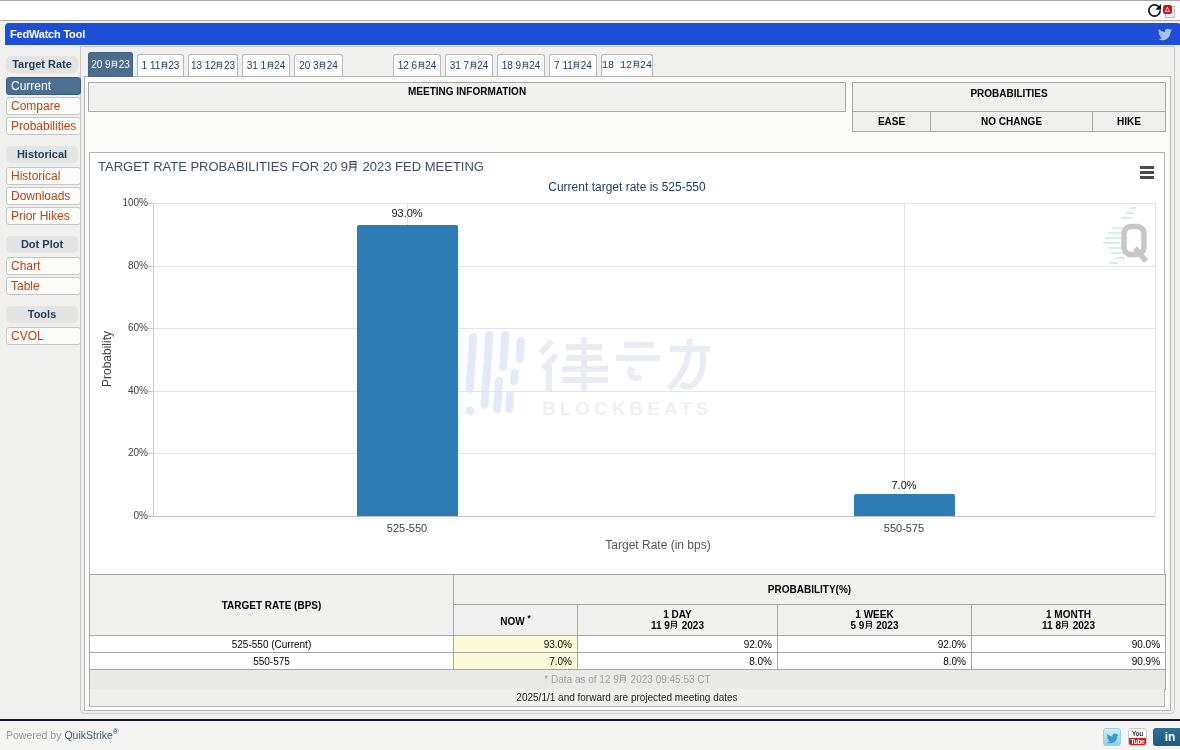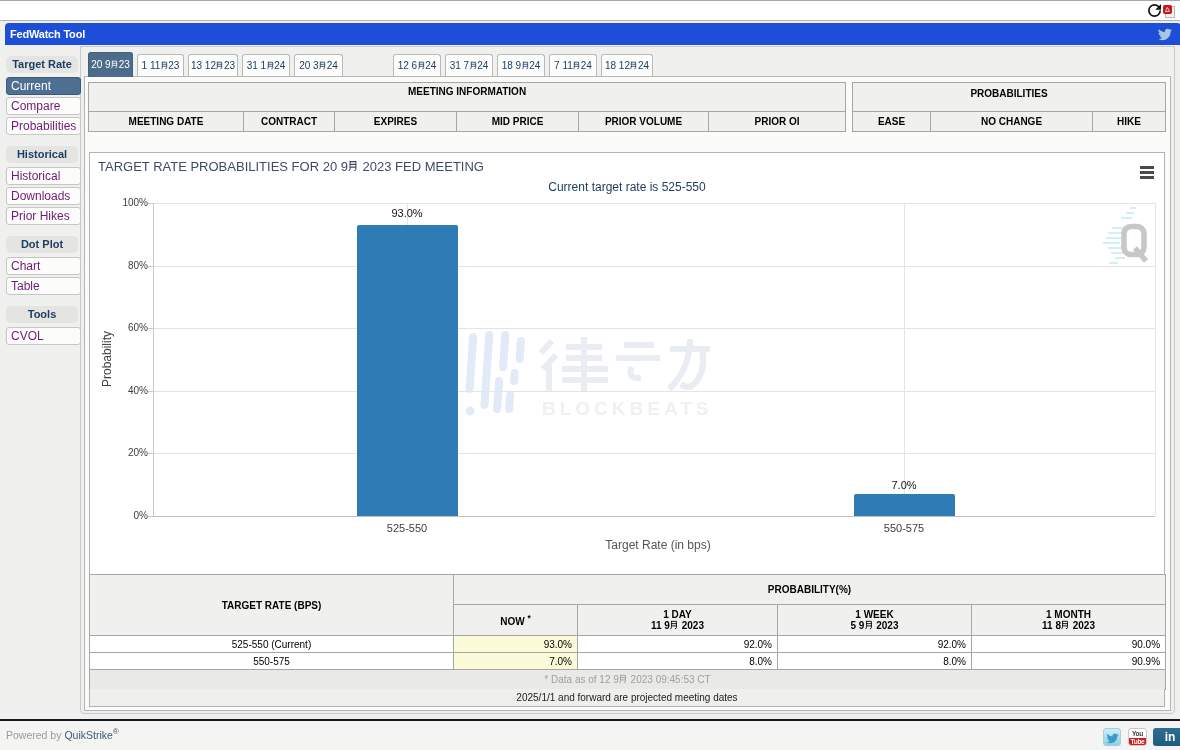--- a/index.html
+++ b/index.html
@@ -9,21 +9,21 @@
   svg.yue { display:inline-block; vertical-align:-1px; margin:0 -0.5px; }
   
   #topstrip { left:0; top:0; width:1180px; height:21px; background:#fff; border-top:1px solid #a8a8a8; border-bottom:1px solid #b2b2b2; }
   
   #hdrbar { left:5px; top:23px; width:1176px; height:22px; background:#1d4ed8; border-radius:4px 4px 0 0; }
   #hdrbar .t { position:absolute; left:5px; top:5px; color:#fff; font-size:11px; font-weight:bold; letter-spacing:-0.2px; }
   
   #wrap { left:80px; top:46px; width:1095px; height:668px; background:#f0f0ee; border:1px solid #c9c9c9; border-radius:0 0 4px 4px; }
   
   .sbhdr { position:absolute; left:6px; width:72px; height:17px; background:#e4e4e2; border-radius:5px; text-align:center; font-size:11px; font-weight:bold; color:#1e3f63; line-height:17px; }
-  .sbitem { position:absolute; left:6px; width:75px; height:18px; background:#fcfcfb; border:1px solid #c6c6c5; border-radius:3px; font-size:12px; color:#701a75; line-height:16px; padding-left:4px; }
+  .sbitem { position:absolute; left:6px; width:75px; height:18px; background:#fcfcfb; border:1px solid #c6c6c5; border-radius:3px; font-size:12px; color:#c2410c; line-height:16px; padding-left:4px; }
   .sbsel { background:#4d6f92; border-color:#3b5a78; color:#fff; }
   
   .tab { position:absolute; top:54px; height:22px; background:#fcfcfb; border:1px solid #b9b9b9; border-bottom:none; border-radius:3px 3px 0 0; font-size:10px; color:#1e3f63; text-align:center; line-height:22px; white-space:nowrap; }
   .tabsel { top:52px; height:25px; background:#4d6c8b; border-color:#42617f; color:#fff; line-height:24px; }
   
   #content { left:84px; top:76px; width:1087px; height:635px; background:#fbfbfa; border:1px solid #b4b4b4; }
   
   table { border-collapse:collapse; table-layout:fixed; position:absolute; }
   td, th { border:1px solid #a6a6a6; font-size:10px; overflow:hidden; white-space:nowrap; }
   th { background:#f0f0ee; color:#000; font-weight:bold; }
@@ -117,46 +117,38 @@
       </svg>24</div>
   <div class="tab" style="left:445px;width:48px;">31 7<svg class="yue" width="9" height="9">
         <use href="#yue"></use>
       </svg>24</div>
   <div class="tab" style="left:497px;width:48px;">18 9<svg class="yue" width="9" height="9">
         <use href="#yue"></use>
       </svg>24</div>
   <div class="tab" style="left:549px;width:48px;">7 11<svg class="yue" width="9" height="9">
         <use href="#yue"></use>
       </svg>24</div>
-  <div class="tab" style="left:601px;width:52px;">18 12<svg class="yue" width="9" height="9">
+  <div class="tab" style="left:601px;width:52px;font-family:Liberation Mono, monospace;">18 12<svg class="yue" width="9" height="9">
         <use href="#yue"></use>
       </svg>24</div>
 </div>
 
 <table id="mtable" style="left:88px;top:82px;width:757px;">
   <colgroup>
       <col style="width:155px">
       <col style="width:91px">
       <col style="width:122px">
       <col style="width:122px">
       <col style="width:130px">
       <col style="width:137px">
     </colgroup>
   <tbody>
       <tr>
         <th colspan="6" style="height:29px;vertical-align:top;padding-top:3px;">MEETING INFORMATION</th>
       </tr>
-  <tr style="height:20px;">
-    <th>MEETING DATE</th>
-        <th>CONTRACT</th>
-    <th>EXPIRES</th>
-        <th>MID PRICE</th>
-    <th>PRIOR VOLUME</th>
-        <th>PRIOR OI</th>
-  </tr>
 </tbody>
   </table>
 
 <table id="ptable" style="left:852px;top:82px;width:313px;">
   <colgroup>
       <col style="width:78px">
       <col style="width:162px">
       <col style="width:73px">
     </colgroup>
   <tbody>

